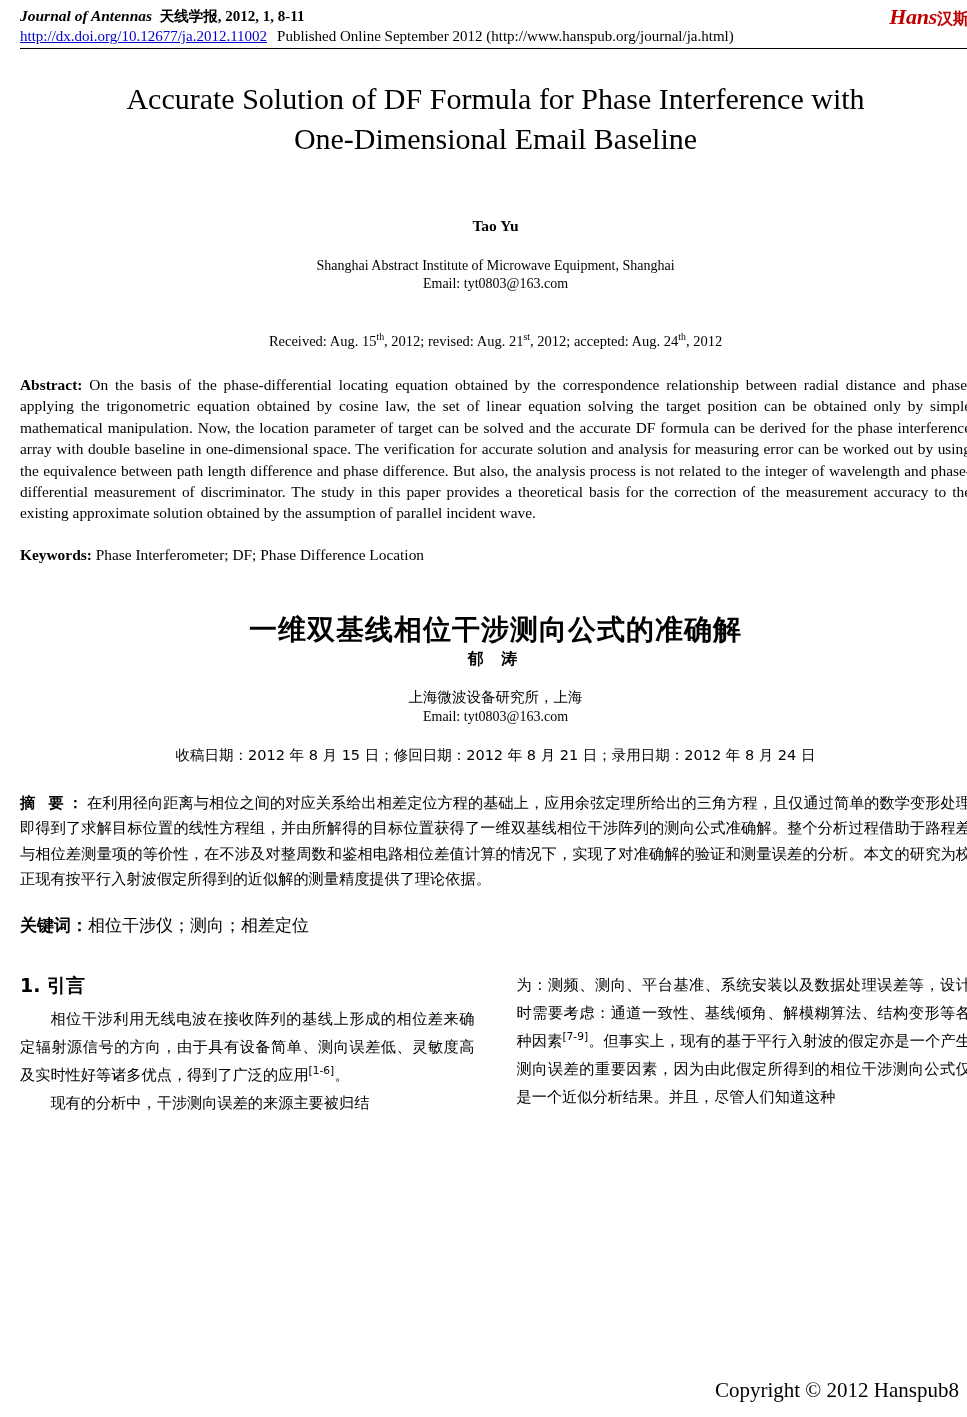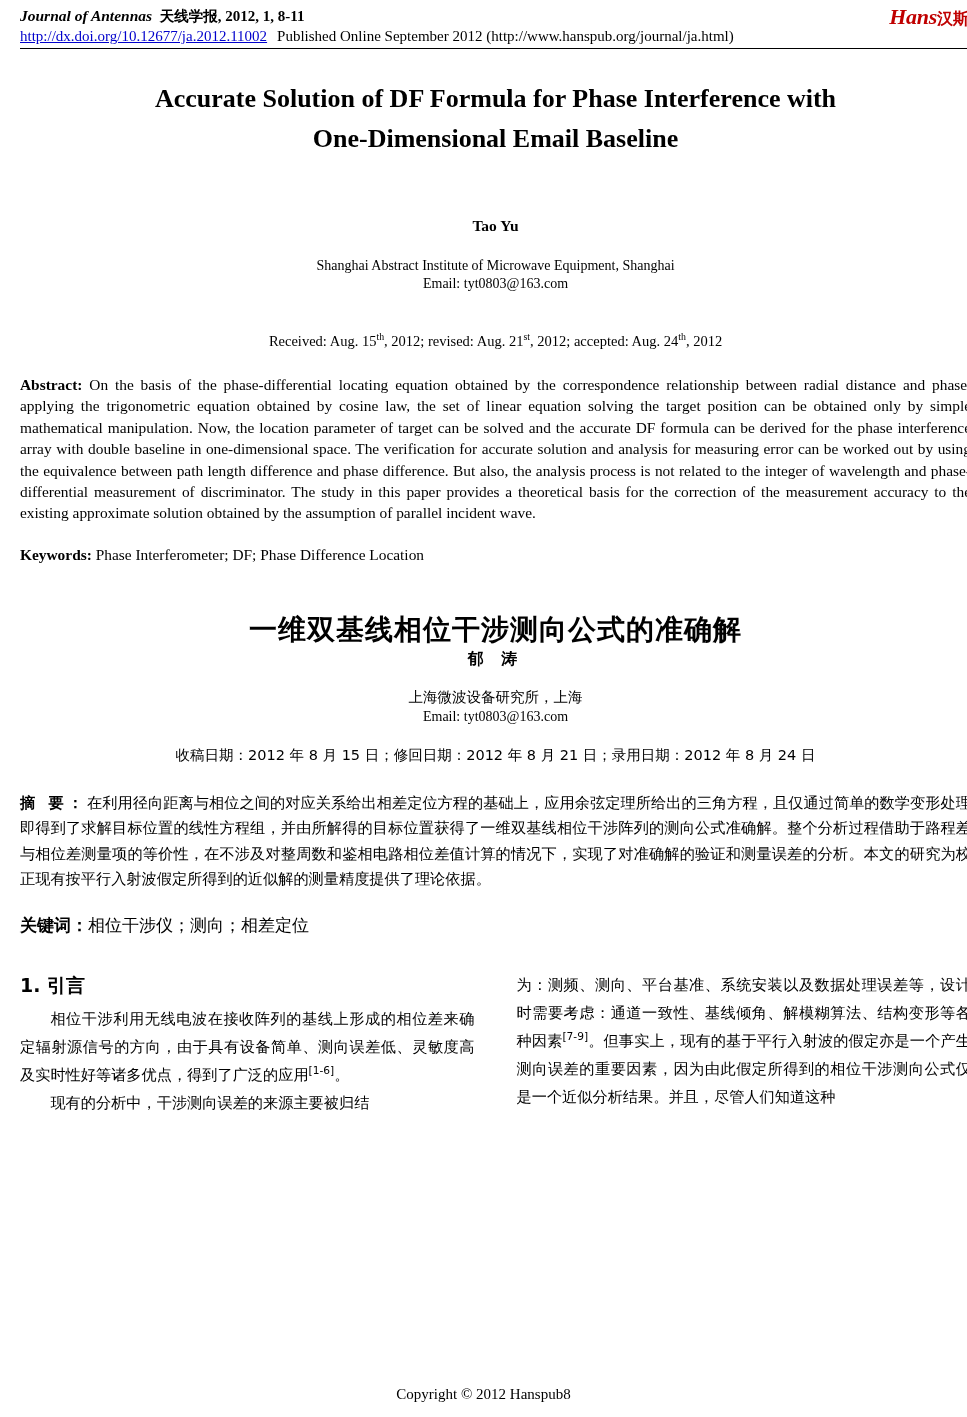--- a/index.html
+++ b/index.html
@@ -82,22 +82,22 @@
   .hans-logo .cn {
     font-family: "DejaVu Sans", sans-serif;
     font-style: normal;
     font-size: 16px;
     letter-spacing: 0;
   }
 
   
   .title-en {
     text-align: center;
-    font-size: 26px;
-    font-weight: bold;
+    font-size: 30px;
+    font-weight: normal;
     line-height: 40px;
     margin: 30px 28px 0 28px;
   }
   .authors-en {
     text-align: center;
     font-size: 15.5px;
     font-weight: bold;
     margin-top: 58px;
   }
   .affil-en {
@@ -211,23 +211,23 @@
     text-indent: 2em;
   }
   .col sup { font-size: 0.7em; }
 
   
   .footer {
     position: absolute;
     left: 8px;
     right: 8px;
     bottom: 14px;
-    font-size: 15px;
+    font-size: 21px;
     display: flex;
-    justify-content: center;
+    justify-content: flex-end;
     align-items: baseline;
     margin-top: 12px;
   }
 </style>
 </head>
 <body>
 
 <div class="page">
   <div class="content">
 

